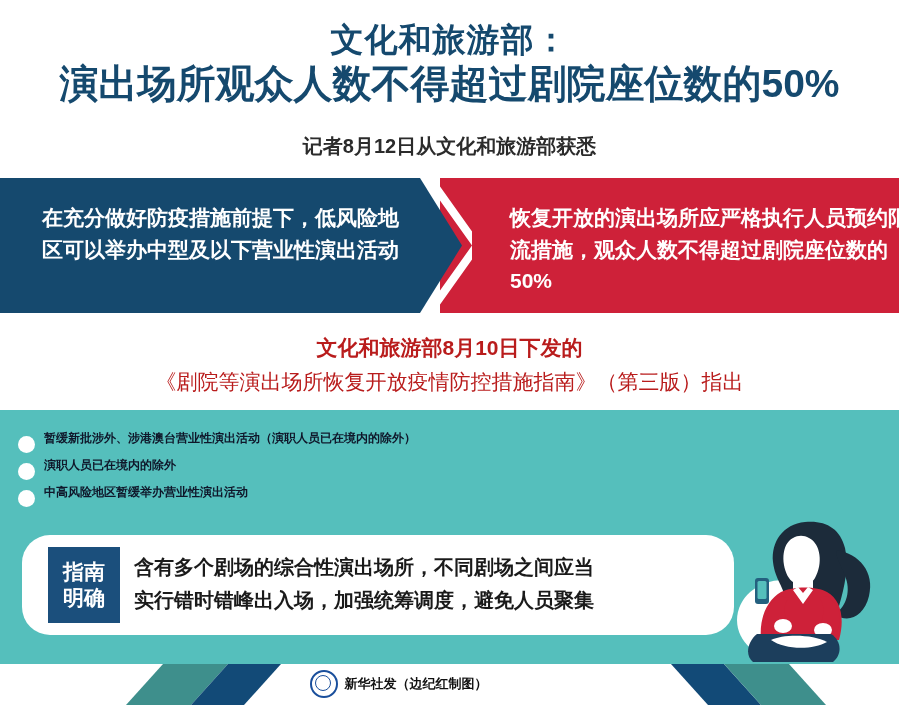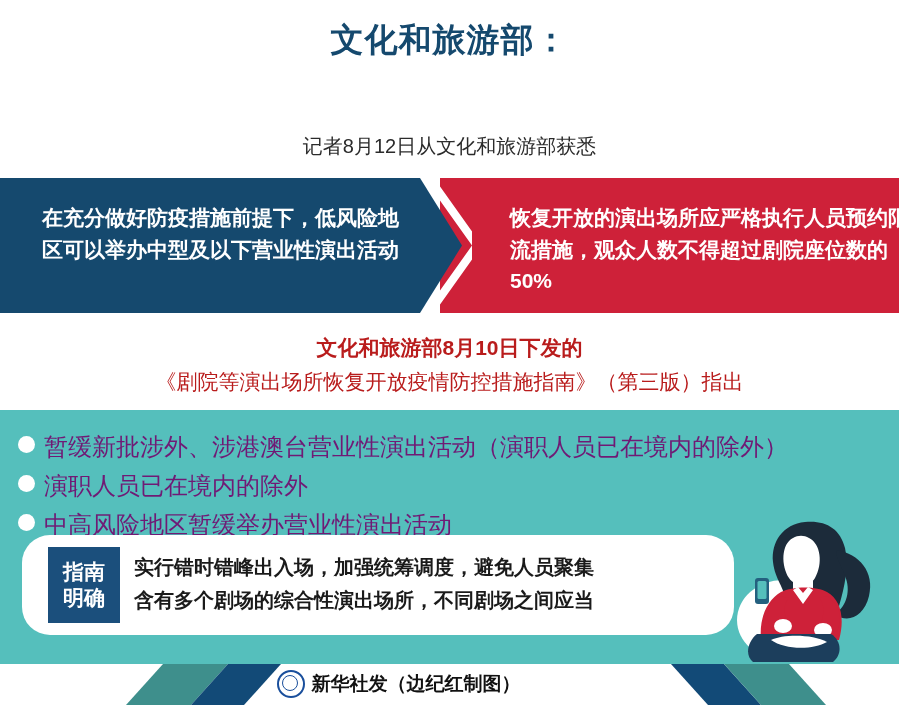--- a/index.html
+++ b/index.html
@@ -26,21 +26,21 @@
     color:#15496E;line-height:1.1;
   }
   .title-line2{
     position:absolute;left:0;top:63px;width:899px;
     font-size:39px;font-weight:bold;letter-spacing:0px;
     color:#15496E;line-height:1.1;
     white-space:nowrap;
   }
   .subtitle{
     position:absolute;left:0;top:133px;width:899px;
-    font-size:20px;font-weight:normal;color:#2b2b2b;
+    font-size:20px;font-weight:bold;color:#2b2b2b;
   }
 
   
   .banner{
     position:absolute;left:0;top:178px;width:899px;height:135px;padding-left:40px;
   }
   .banner-red{
     position:absolute;left:440px;top:0;width:459px;height:135px;
     background:#CE2139;
   }
@@ -88,21 +88,21 @@
   }
   .bullet-row{
     display:flex;align-items:flex-start;
     margin-bottom:4px;
   }
   .bullet-dot{
     width:17px;height:17px;border-radius:50%;
     background:#ffffff;flex:0 0 17px;margin-top:6px;margin-right:9px;
   }
   .bullet-text{
-    color:#701a75;font-size:24px;font-weight:normal;line-height:1.45;
+    color:#0f172a;font-size:12px;font-weight:bold;line-height:1.45;
     white-space:nowrap;
   }
 
   
   .callout{
     position:absolute;left:22px;top:125px;width:712px;height:100px;
     background:#ffffff;border-radius:28px;
   }
   .callout-badge{
     position:absolute;left:26px;top:12px;width:72px;height:76px;
@@ -121,41 +121,42 @@
   }
 
   
   .footer{
     position:absolute;left:0;top:664px;width:899px;height:41px;
     background:#ffffff;
   }
   .para{position:absolute;top:0;height:41px;}
   .footer-credit{
     position:absolute;left:0;top:6px;width:797px;text-align:center;
-    font-size:19px;font-weight:bold;color:#111111;
+    font-size:13px;font-weight:bold;color:#111111;
     display:flex;align-items:center;justify-content:center;gap:7px;
   }
   .xinhua-logo{
     width:24px;height:24px;border-radius:50%;
     border:2px solid #1a4f9c;
     display:inline-block;position:relative;flex:0 0 24px;
     background:#ffffff;
   }
   .xinhua-logo:before{
     content:"";position:absolute;left:3px;top:3px;width:14px;height:14px;
     border-radius:50%;border:1.5px solid #1a4f9c;
   }
 </style>
 </head>
 <body>
 
 <div id="infographic">
 
   <div class="header">
     <div class="title-line1">文化和旅游部：</div>
+    <div class="title-line2">演出场所观众人数不得超过剧院座位数的50%</div>
     <div class="subtitle">记者8月12日从文化和旅游部获悉</div>
   </div>
 
   <div class="banner">
     <div class="banner-red"></div>
     <div class="banner-blue"></div>
     <div class="banner-blue-notch"></div>
     <div class="banner-text left">在充分做好防疫措施前提下，低风险地区可以举办中型及以下营业性演出活动</div>
     <div class="banner-text right">恢复开放的演出场所应严格执行人员预约限流措施，观众人数不得超过剧院座位数的50%</div>
   </div>
@@ -211,22 +212,22 @@
       <path d="M48 120 C38 128 36 142 44 148 L124 148 C134 140 132 126 122 120 Z" fill="#1C3E5C"></path>
       <path d="M62 126 C74 120 104 120 118 128 C104 136 76 136 62 126 Z" fill="#ffffff"></path>
     </svg>
 
     <div class="callout">
       <div class="callout-badge">
         <span>指南</span>
         <span>明确</span>
       </div>
       <div class="callout-text">
+        <div>含有多个剧场的综合性演出场所，不同剧场之间应当</div>
         <div>实行错时错峰出入场，加强统筹调度，避免人员聚集</div>
-        <div>含有多个剧场的综合性演出场所，不同剧场之间应当</div>
       </div>
     </div>
 
   </div>
 
   <div class="footer">
     <svg class="para" style="left:0;width:899px;" viewBox="0 0 899 41" xmlns="http://www.w3.org/2000/svg">
       <polygon points="163,0 228,0 191,41 126,41" fill="#3E8F8C"></polygon>
       <polygon points="228,0 281,0 244,41 191,41" fill="#124A77"></polygon>
       <polygon points="671,0 724,0 761,41 708,41" fill="#124A77"></polygon>

